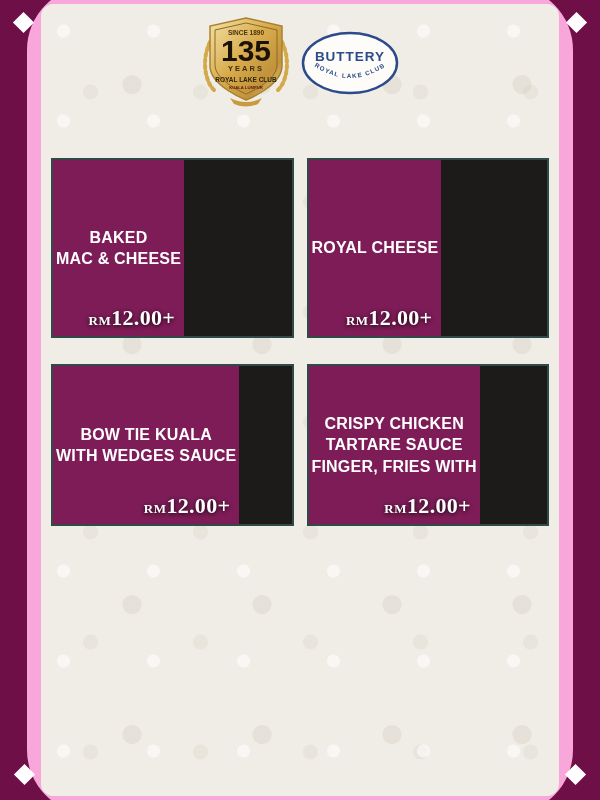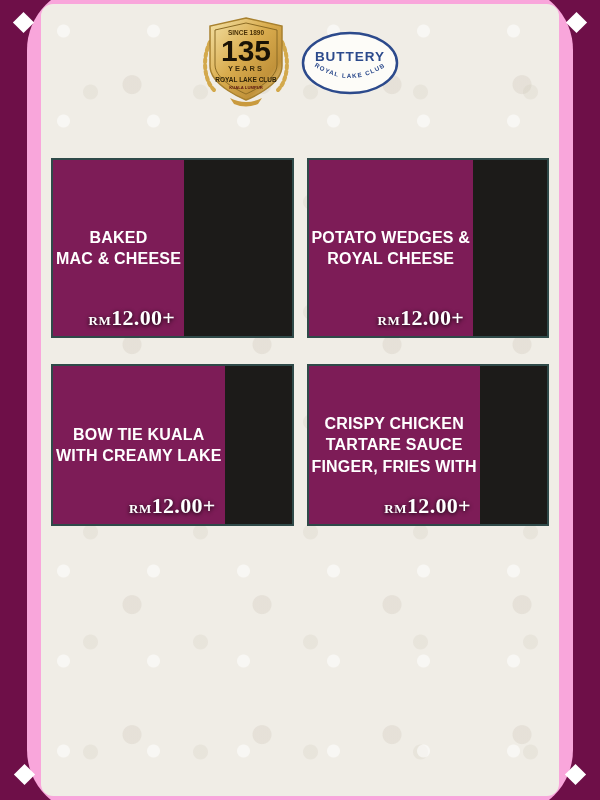--- a/index.html
+++ b/index.html
@@ -136,21 +136,20 @@
             </g>
           </svg>
           <div class="price">
             <span class="cur">RM</span><span class="amt">12.00+</span>
           </div>
         </div>
       </div>
 
       <div class="card row1">
         <div class="card-header">
-          <span>POTATO WEDGES &amp;</span>
           <span>ROYAL CHEESE</span>
           <span></span>
         </div>
         <div class="card-photo">
           <svg viewBox="0 0 240 176" preserveAspectRatio="xMidYMid meet">
             <ellipse cx="120" cy="128" rx="100" ry="30" fill="rgba(0,0,0,.45)"></ellipse>
             <ellipse cx="120" cy="96" rx="88" ry="60" fill="#f3f0ea"></ellipse>
             <ellipse cx="120" cy="76" rx="84" ry="40" fill="#fbfaf6"></ellipse>
             <ellipse cx="120" cy="80" rx="70" ry="32" fill="#e7dfcf"></ellipse>
             <g fill="#e9c56d" stroke="#d3a94c" stroke-width="1">
@@ -180,21 +179,21 @@
           </svg>
           <div class="price">
             <span class="cur">RM</span><span class="amt">12.00+</span>
           </div>
         </div>
       </div>
 
       <div class="card row2">
         <div class="card-header">
           <span>BOW TIE KUALA</span>
-          <span>WITH CREAMY LAKE</span>
+          <span>WITH WEDGES SAUCE</span>
         </div>
         <div class="card-photo">
           <svg viewBox="0 0 240 158" preserveAspectRatio="xMidYMid meet">
             <defs>
               <path id="bow" d="M-11 -7 L0 -3 L11 -7 L11 7 L0 3 L-11 7 Z"></path>
             </defs>
             <ellipse cx="120" cy="112" rx="98" ry="32" fill="rgba(0,0,0,.45)"></ellipse>
             <path d="M120 10 C160 4 196 24 196 50 C222 66 210 112 180 120 C168 144 120 152 92 138 C56 146 26 120 36 90 C18 68 42 32 74 28 C88 16 104 12 120 10 Z" fill="#f6f3ed"></path>
             <path d="M70 90 C66 62 96 44 122 46 C152 44 176 62 172 90 C176 110 148 126 120 124 C92 126 66 112 70 90 Z" fill="#b3492a"></path>
             <g fill="#cd6a3a" stroke="#9c3a20" stroke-width="1">

